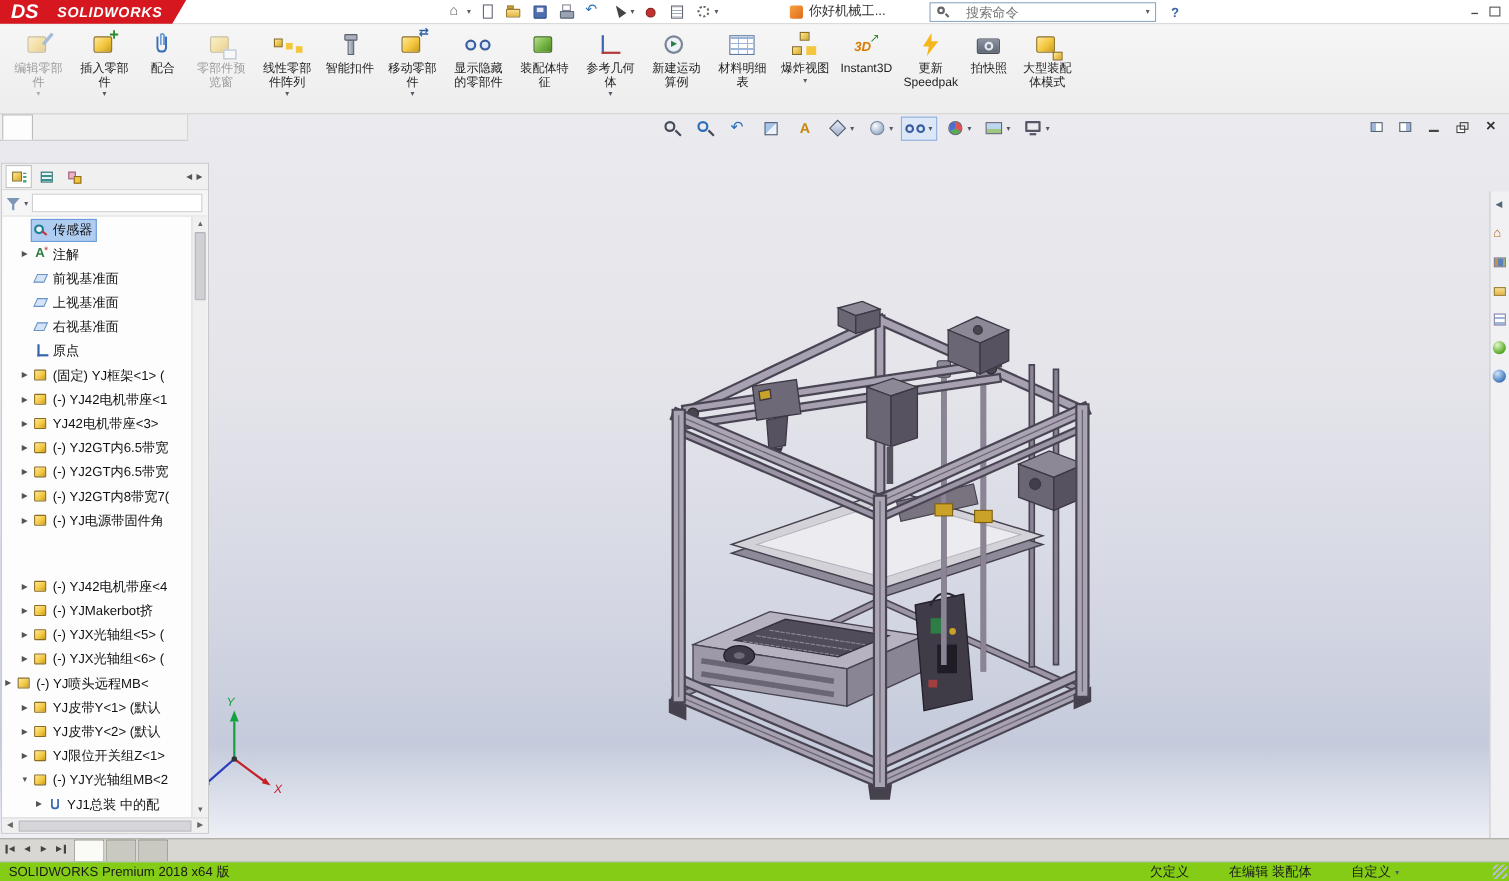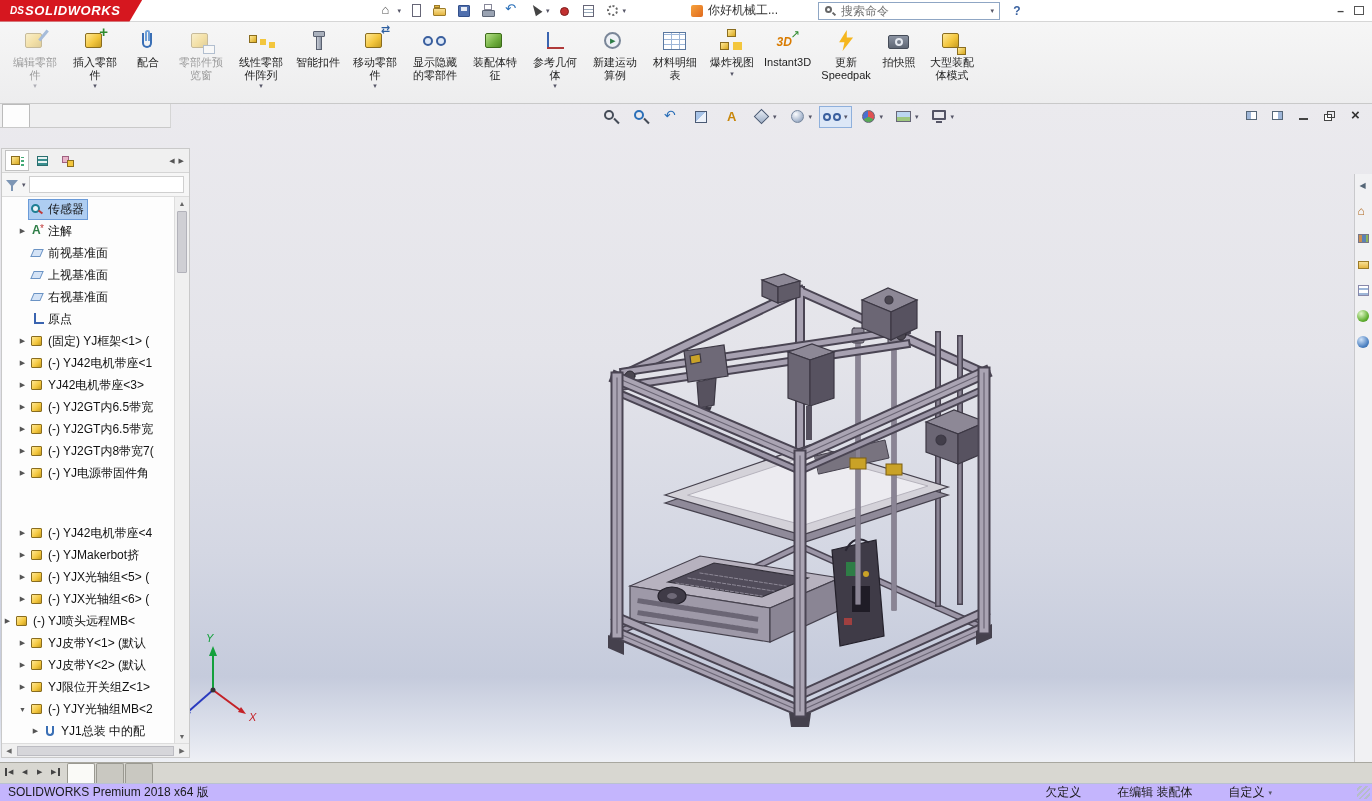--- a/index.html
+++ b/index.html
@@ -2,31 +2,31 @@
 <html><head>
 <meta charset="utf-8">
 <style>
   *,*::before,*::after{margin:0;padding:0;box-sizing:border-box}
   html,body{width:1372px;height:801px;overflow:hidden;font-family:"Liberation Sans","DejaVu Sans",sans-serif;font-size:12px;color:#1c1c1c;background:#fff}
   .app{position:relative;width:1372px;height:801px;background:#fff}
 
   
   .menubar{position:absolute;top:0;left:0;width:1372px;height:22px;background:#fff;border-bottom:1px solid #d6d6d6;display:flex;align-items:center;z-index:40}
   .logo{height:22px;background:#d6171f;color:#fff;display:flex;align-items:center;padding:0 22px 0 10px;clip-path:polygon(0 0,100% 0,calc(100% - 13px) 100%,0 100%);font-style:italic;font-weight:bold;flex:0 0 auto}
-  .logo .ds{font-size:10px;margin-right:1px}
+  .logo .ds{font-size:18px;margin-right:17px}
   .logo .name{font-size:13px;letter-spacing:.6px}
   .menus{display:flex;margin-left:14px}
   .menu-item{padding:0 9px;height:22px;line-height:21px;cursor:default;white-space:nowrap}
   .qat{display:flex;align-items:center;gap:5px;margin-left:96px}
   .qbtn{display:flex;align-items:center;height:20px;padding:0 1px}
   .qbtn .qdd{display:none;font-size:7px;color:#556;margin-left:1px}
   .qbtn.has-dd .qdd{display:inline}
   .promo{display:flex;align-items:center;gap:5px;margin-left:64px;color:#333;white-space:nowrap}
   .promo-icon{width:12px;height:12px;border-radius:2px;background:linear-gradient(135deg,#f6a23c,#e06a1e);flex:0 0 12px}
-  .searchbox{display:flex;align-items:center;border:1px solid #8fa6c4;background:#fff;height:18px;width:182px;margin-left:40px;padding:0 5px;gap:5px}
+  .searchbox{display:flex;align-items:center;border:1px solid #8fa6c4;background:#fff;height:18px;width:206px;margin-left:40px;padding:0 5px;gap:15px}
   .search-input{border:none;outline:none;flex:1;font-size:12px;color:#555;min-width:0;font-family:inherit;background:transparent}
   .sdd{font-size:7px;color:#556}
   .helpbtn{margin-left:10px;color:#3a62a0;font-weight:bold;width:14px;text-align:center}
   .winbtns{margin-left:auto;display:flex;align-items:center;gap:10px;padding-right:8px;color:#444}
   .winmin{font-weight:bold}
   .winmax{width:10px;height:9px;border:1px solid #555;display:inline-block}
 
   
   .ribbon{position:absolute;top:22px;left:0;width:1372px;height:82px;background:linear-gradient(#f6f6f6,#ededee);border-bottom:1px solid #c9c9c9;display:flex;align-items:flex-start;gap:2px;padding:4px 4px 0 6px;z-index:35}
   .rbtn{display:flex;flex-direction:column;align-items:center;padding:2px 4px 0;min-width:44px;cursor:default}
@@ -85,21 +85,21 @@
   .tpbtn{width:16px;height:15px;display:flex;align-items:center;justify-content:center}
 
   
   .bottombar{position:absolute;top:762px;left:0;width:1372px;height:21px;background:#d8d7d1;border-top:1px solid #a8a79f;display:flex;align-items:flex-end;padding-left:2px;z-index:30}
   .bnav{display:flex;align-items:center;gap:3px;height:100%;padding:0 6px 0 2px}
   .bicon{width:12px;height:12px;position:relative;color:#444}
   .mtab{height:20px;line-height:18px;padding:0 13px;font-size:12px;color:#333;background:#c9c8c1;border:1px solid #9a9991;border-bottom:none;margin-right:1px;border-radius:2px 2px 0 0;white-space:nowrap}
   .mtab.active{background:#fafaf7;color:#000}
 
   
-  .statusbar{position:absolute;top:783px;left:0;width:1372px;height:18px;background:#c4b5fd;border-top:1px solid #b9c2d0;display:flex;align-items:center;padding:0 8px;font-size:12px;color:#1a1a1a;z-index:30}
+  .statusbar{position:absolute;top:783px;left:0;width:1372px;height:18px;background:#84cc16;border-top:1px solid #b9c2d0;display:flex;align-items:center;padding:0 8px;font-size:12px;color:#1a1a1a;z-index:30}
   .sright{margin-left:auto;display:flex;gap:36px;padding-right:92px}
   .sitem{display:flex;gap:4px;align-items:center;white-space:nowrap}
   .sitem .sdd2{display:none;font-size:7px;color:#556}
   .sitem.has-dd .sdd2{display:inline}
   .grip{position:absolute;right:2px;bottom:2px;width:13px;height:13px;background:repeating-linear-gradient(135deg,transparent 0 2px,#b6bdc9 2px 4px)}
 
   
   .qicon,.hicon,.ticon,.ricon,.pticon,.tpicon,.dicon,.funnel,.mag,.bicon{position:relative;display:inline-block}
   .qicon{width:17px;height:16px}
   .hicon{width:19px;height:16px}

